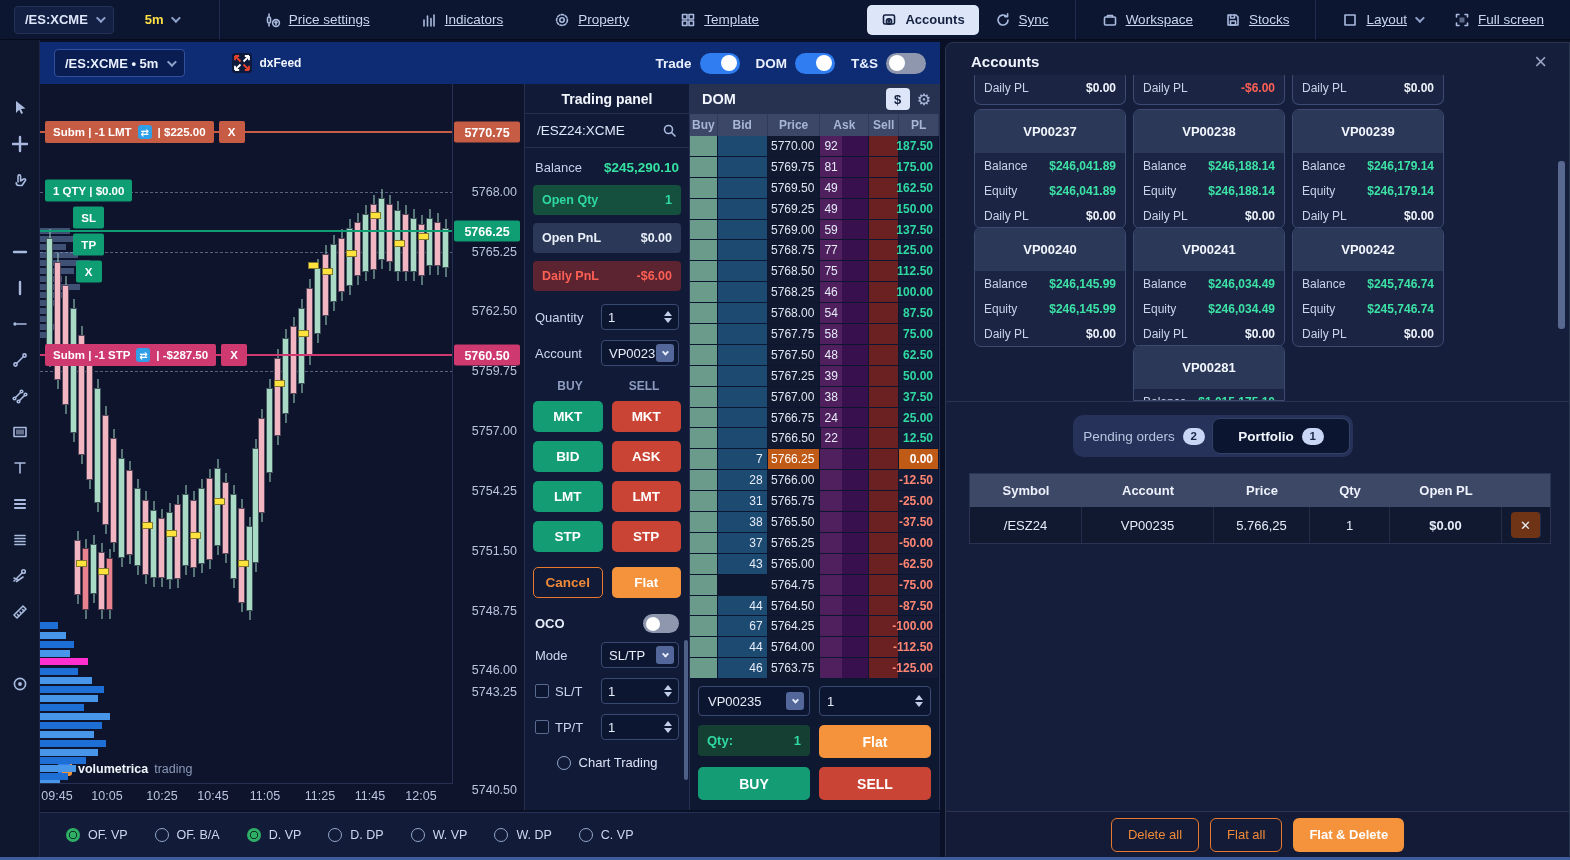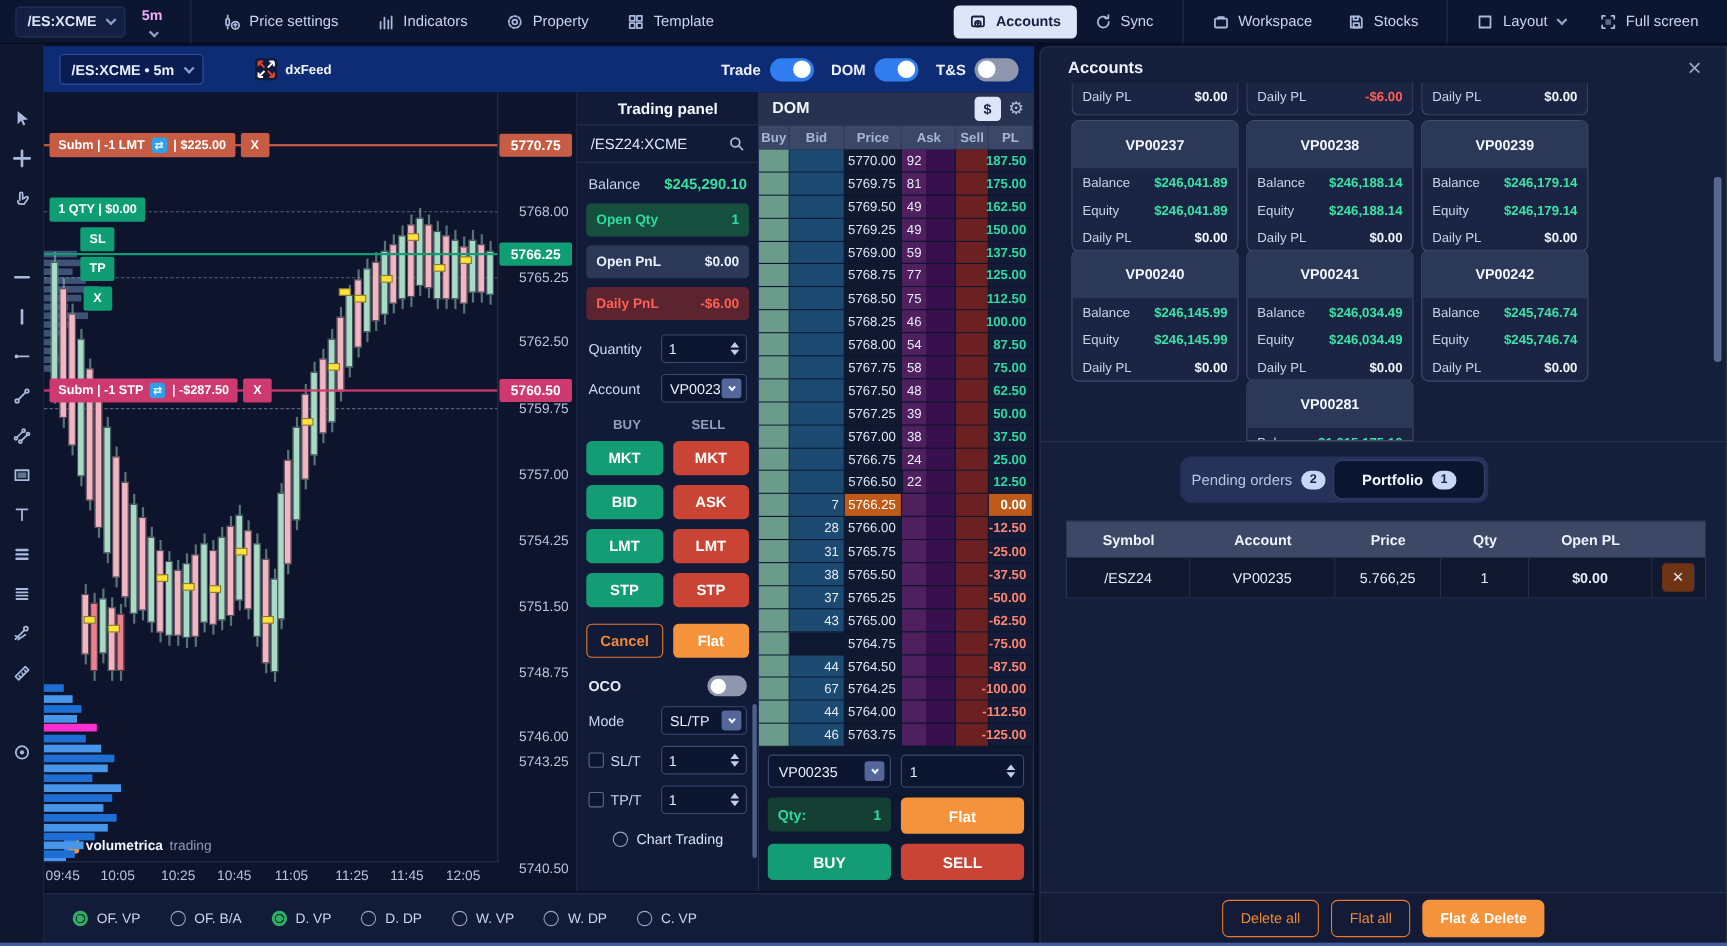--- a/index.html
+++ b/index.html
@@ -2,26 +2,26 @@
 <html><head>
 <meta charset="utf-8">
 <style>
   * { margin:0; padding:0; box-sizing:border-box; }
   html,body { background:#070d1f; }
   body { font-family:"Liberation Sans","DejaVu Sans",sans-serif; }
   #app { position:relative; width:1570px; height:860px; background:#0a1126; overflow:hidden; color:#c9d4ee; font-size:13px; }
 
   
   #topbar { position:absolute; left:0; top:0; width:1570px; height:40px; background:#0c1631; display:flex; align-items:center; border-bottom:1px solid #060b1c; }
-  .tb-left { display:flex; align-items:center; gap:3px; padding-left:14px; }
+  .tb-left { display:flex; align-items:center; gap:19px; padding-left:14px; }
   .ticker-btn { background:#141f44; border:1px solid #253257; border-radius:4px; height:28px; display:flex; align-items:center; gap:8px; padding:0 10px; color:#dfe7fa; font-weight:bold; font-size:13px; cursor:pointer; }
-  .tf-btn { display:flex; align-items:center; gap:7px; color:#f0abfc; font-weight:bold; padding:0 12px; height:28px; cursor:pointer;flex-direction:column; }
+  .tf-btn { display:flex; align-items:center; gap:7px; color:#fde047; font-weight:bold; padding:0 12px; height:28px; cursor:pointer; }
   .chev { width:7px; height:7px; border-right:2px solid #8fa2cc; border-bottom:2px solid #8fa2cc; transform:rotate(45deg) translateY(-2px); display:inline-block; }
   .tb-sep { width:1px; height:40px; background:#1f2b4d; margin:0 10px; }
-  .tb-item { display:flex; align-items:center; gap:8px; color:#c9d4ee; padding:0 16px; height:40px; cursor:pointer; font-size:13.5px; }
+  .tb-item { display:flex; align-items:center; gap:8px; color:#c9d4ee; padding:0 16px; height:40px; cursor:pointer; font-size:13.5px;text-decoration:underline; }
   .tb-item svg { flex:0 0 auto; }
   .tb-right { margin-left:auto; display:flex; align-items:center; padding-right:10px; }
   .tb-pill { background:#dde5f9; color:#13203f; border-radius:5px; height:30px; display:flex; align-items:center; gap:8px; padding:0 14px; font-weight:bold; cursor:pointer; }
   .tb-pill svg path, .tb-pill svg rect, .tb-pill svg circle { stroke:#13203f; }
 
   
   #sidebar { position:absolute; left:0; top:40px; width:40px; height:820px; background:#0e172e; border-right:1px solid #1a2544; }
   .side-ico { position:absolute; left:50%; transform:translate(-50%,-50%); cursor:pointer; color:#8fa5d6; display:flex; }
 
   

